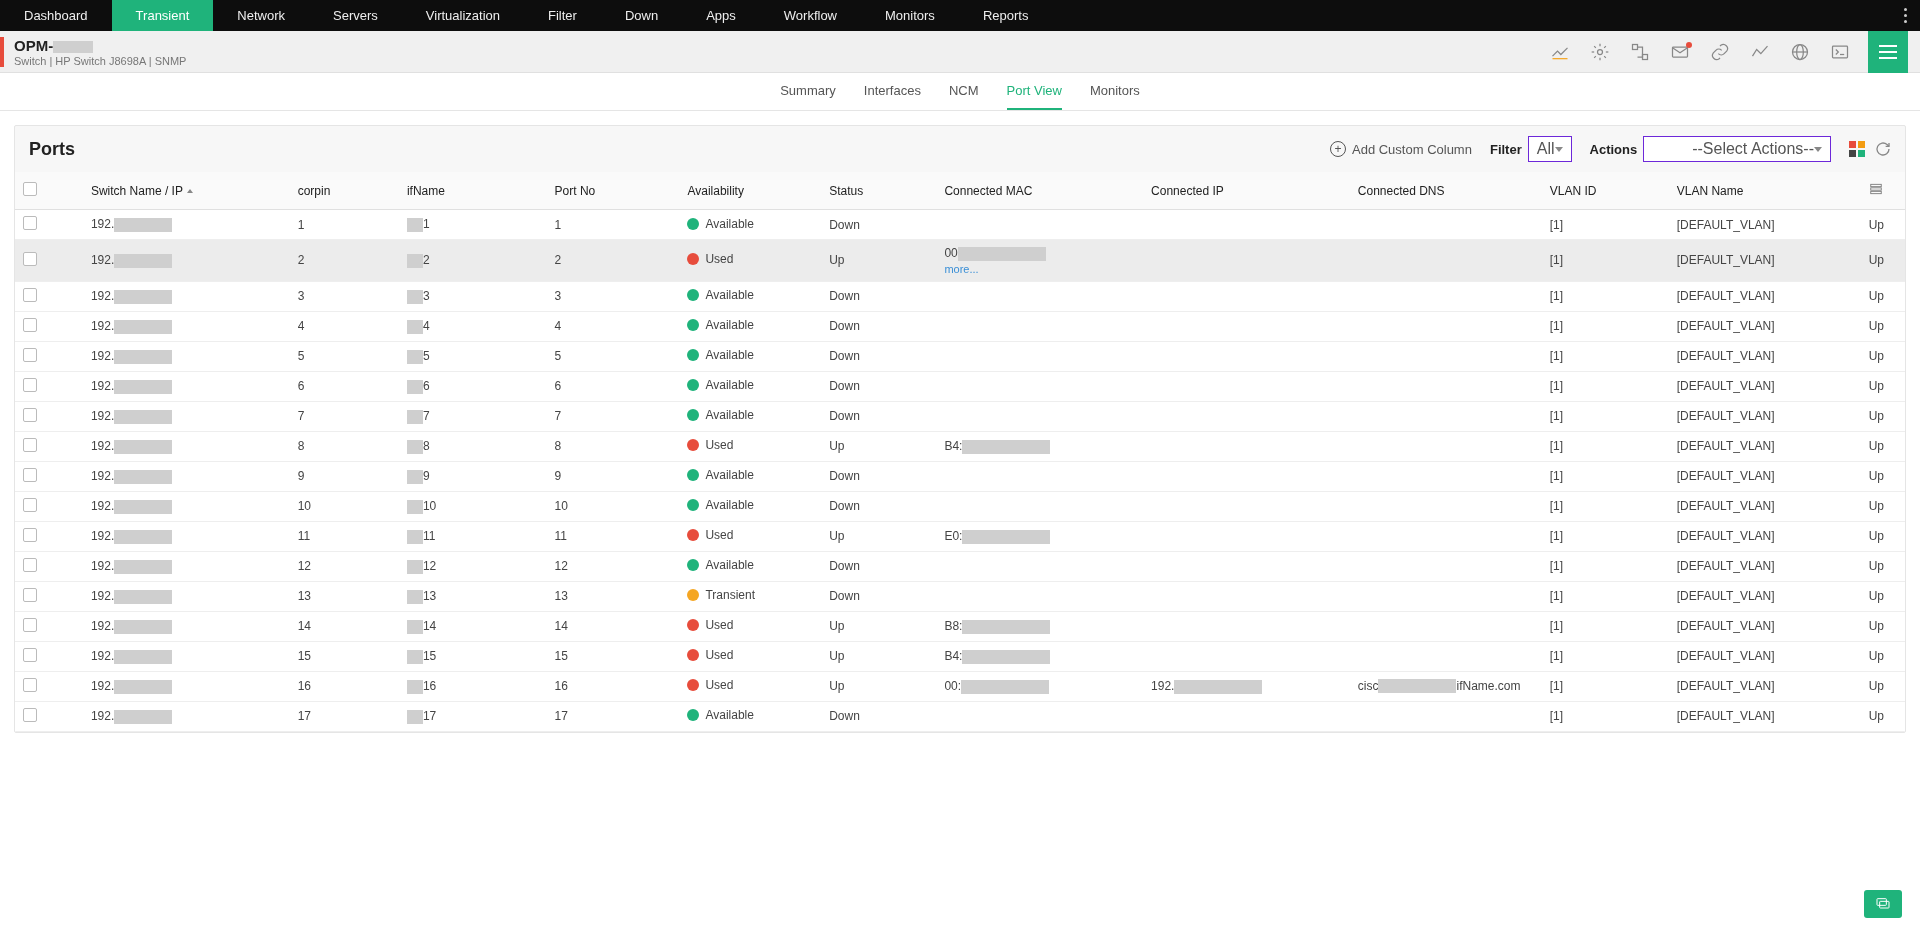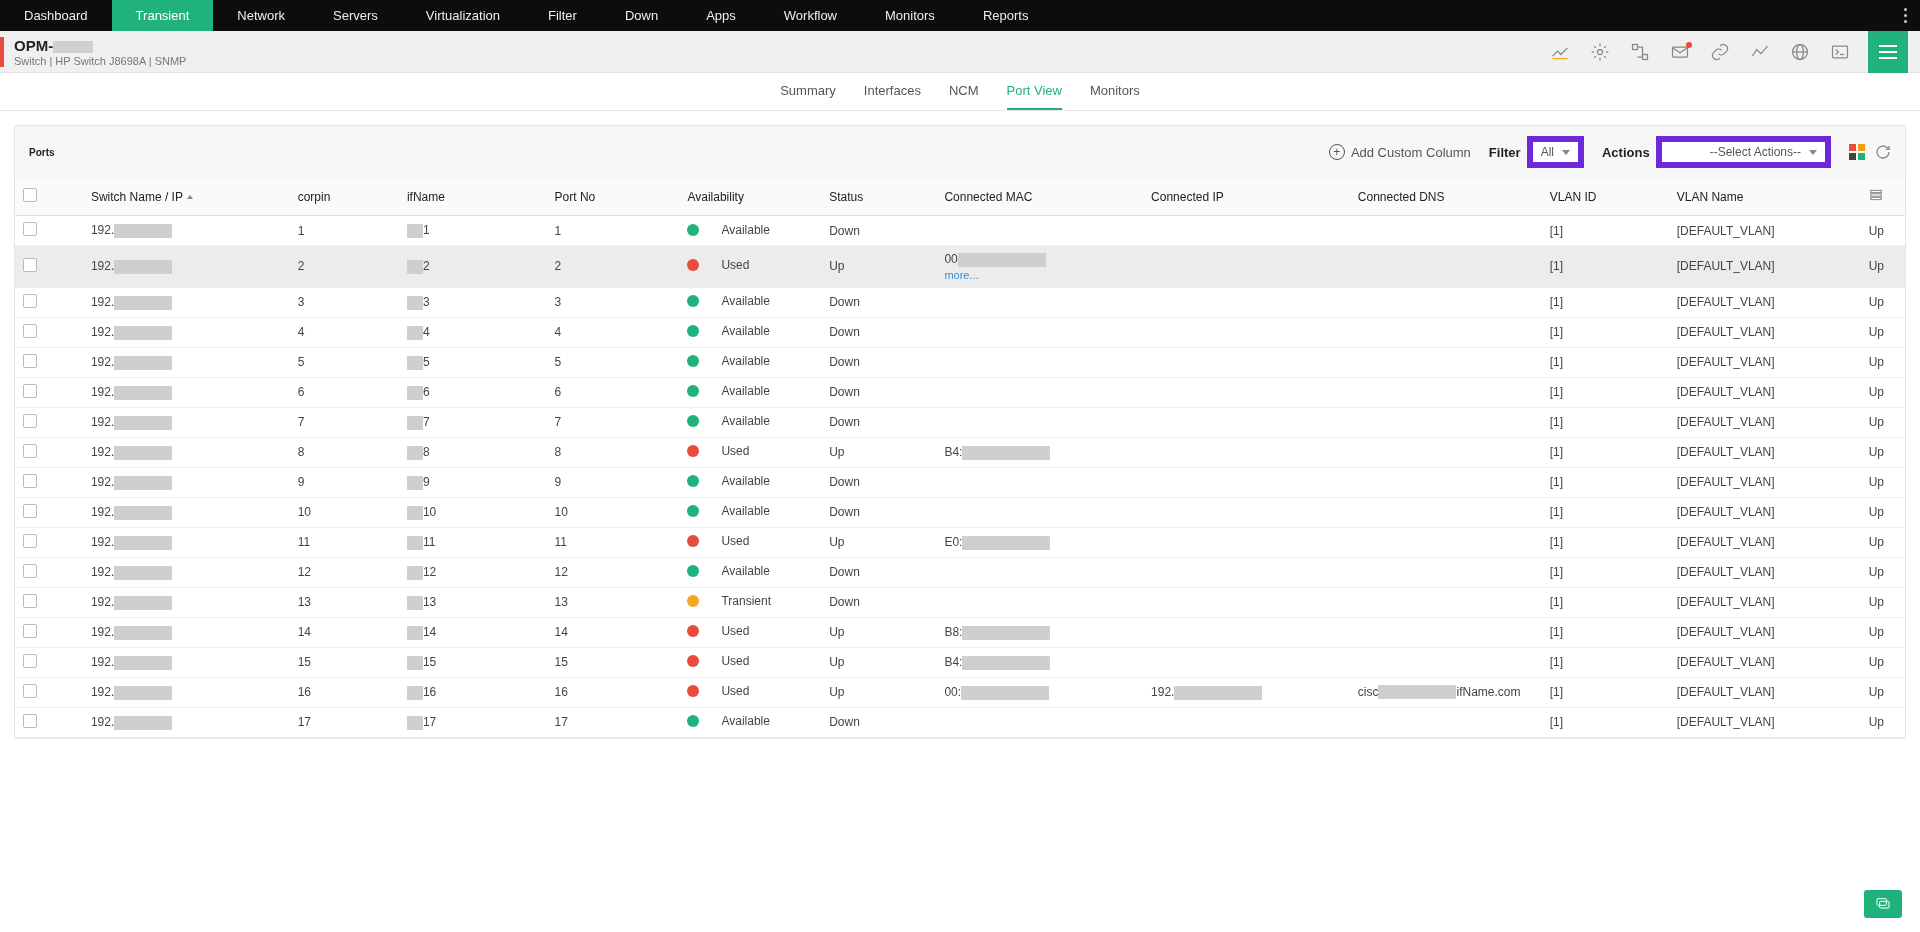--- a/index.html
+++ b/index.html
@@ -26,39 +26,39 @@
 .devbar-hamburger span { width: 18px; height: 2px; background: #fff; }
 
 
 .subtabs { height: 38px; display: flex; align-items: stretch; justify-content: center; border-bottom: 1px solid #e5e5e5; gap: 28px; }
 .subtab { display: flex; align-items: center; font-size: 13px; color: #555; cursor: pointer; border-bottom: 2px solid transparent; }
 .subtab.active { color: #1fb37b; border-bottom-color: #1fb37b; }
 
 
 .panel { margin: 14px 14px 0 14px; background: #f7f7f7; border: 1px solid #e5e5e5; border-radius: 2px; overflow: hidden; }
 .panel-header { display: flex; align-items: center; padding: 10px 14px; }
-.panel-title { font-size: 10px; font-weight: 700; color: #222; }
+.panel-title { font-size: 18px; font-weight: 700; color: #222; }
 .panel-header .spacer { flex: 1; }
 .addcol { display: inline-flex; align-items: center; gap: 6px; color: #555; cursor: pointer; font-size: 13px; margin-right: 18px; }
 .addcol .plus { width: 16px; height: 16px; border: 1.5px solid #555; border-radius: 50%; display: inline-flex; align-items: center; justify-content: center; font-size: 12px; line-height: 1; }
 .filter-lbl, .actions-lbl { font-size: 13px; font-weight: 600; color: #222; margin-right: 6px; }
-.dropdown { display: inline-flex; align-items: center; background: #fff; border: 6px solid #6d28d9; padding: 3px 8px; font-size: 12px; color: #555; cursor: pointer; margin-right: 18px; gap: 8px; }
+.dropdown { display: inline-flex; align-items: center; background: #fff; border: 1px solid #6d28d9; padding: 3px 8px; font-size: 16px; color: #555; cursor: pointer; margin-right: 18px; }
 .dropdown .caret { width: 0; height: 0; border-left: 4px solid transparent; border-right: 4px solid transparent; border-top: 5px solid #888; }
 .grid-icon { width: 16px; height: 16px; display: grid; grid-template-columns: 1fr 1fr; grid-template-rows: 1fr 1fr; gap: 2px; cursor: pointer; margin-right: 10px; }
 .grid-icon span:nth-child(1){background:#e74c3c;} .grid-icon span:nth-child(2){background:#f39c12;} .grid-icon span:nth-child(3){background:#444;} .grid-icon span:nth-child(4){background:#1fb37b;}
 .refresh-icon { width: 16px; height: 16px; cursor: pointer; }
 
 
 .tbl { width: 100%; border-collapse: collapse; background: #fff; table-layout: fixed; }
 .tbl th { text-align: left; font-size: 12px; font-weight: 400; color: #222; padding: 10px 8px; border-bottom: 1px solid #e0e0e0; background: #fafafa; white-space: nowrap; }
 .tbl td { font-size: 12px; color: #444; padding: 6px 8px; border-bottom: 1px solid #eee; vertical-align: middle; }
 .tbl tbody tr.hover { background: #ececec; }
 .chk { width: 14px; height: 14px; border: 1px solid #bbb; border-radius: 2px; display: inline-block; cursor: pointer; background:#fff; }
 .redact { display: inline-block; background: #cfcfcf; height: 14px; vertical-align: middle; }
-.av { display: inline-flex; align-items: center; gap: 22px; }
+.av { display: inline-flex; align-items: center; gap: 6px; }
 .dot { width: 12px; height: 12px; border-radius: 50%; display: inline-block; }
 .dot.green { background: #1fb37b; }
 .dot.red { background: #e74c3c; }
 .dot.orange { background: #f5a623; }
 .more-link { color: #3a8fd6; font-size: 11px; cursor: pointer; display: block; margin-top: 2px; }
 col.c-chk{width:46px;} col.c-switch{width:140px;} col.c-ifindex{width:74px;} col.c-ifname{width:100px;} col.c-portno{width:90px;} col.c-avail{width:96px;} col.c-status{width:78px;} col.c-mac{width:140px;} col.c-ip{width:140px;} col.c-dns{width:130px;} col.c-vlanid{width:86px;} col.c-vlanname{width:130px;} col.c-update{width:30px;}
 th.cog-col svg { width:14px; height:14px; stroke:#777; fill:none; stroke-width:1.5; cursor:pointer; }
 th.sort::after { content:''; display:inline-block; margin-left:4px; width:0; height:0; border-left:3px solid transparent; border-right:3px solid transparent; border-bottom:4px solid #888; vertical-align:middle; }
 
 

